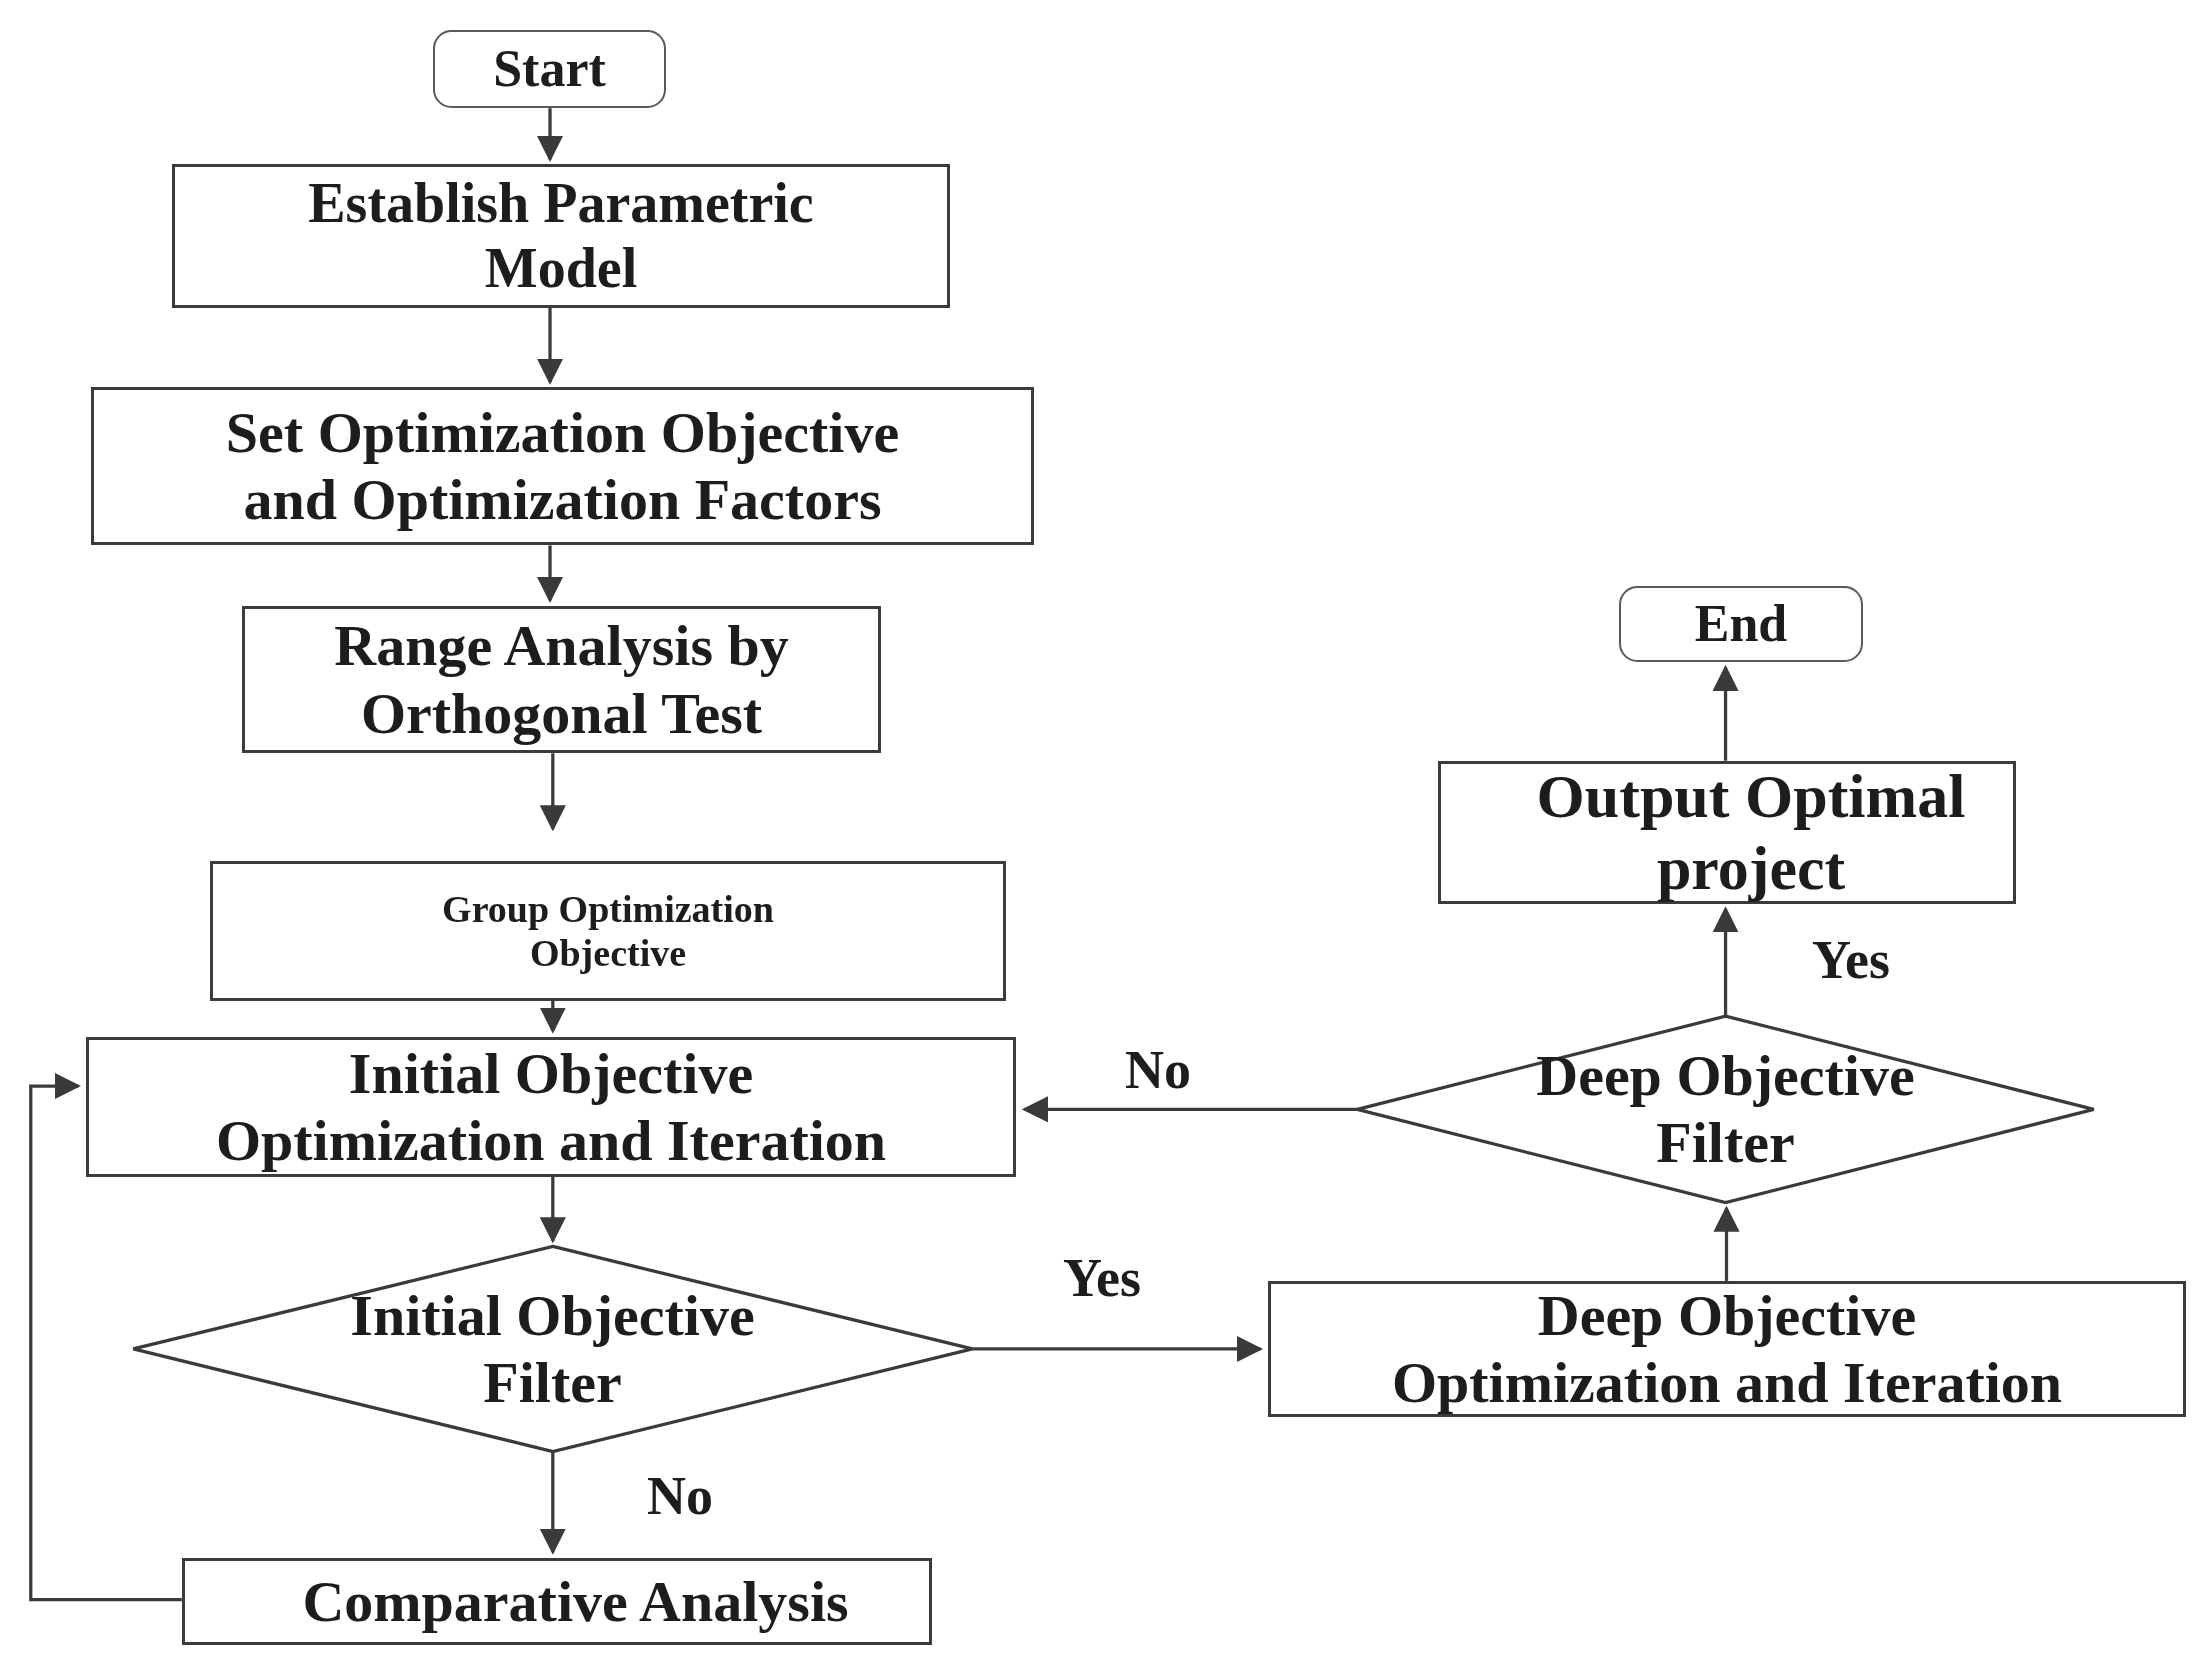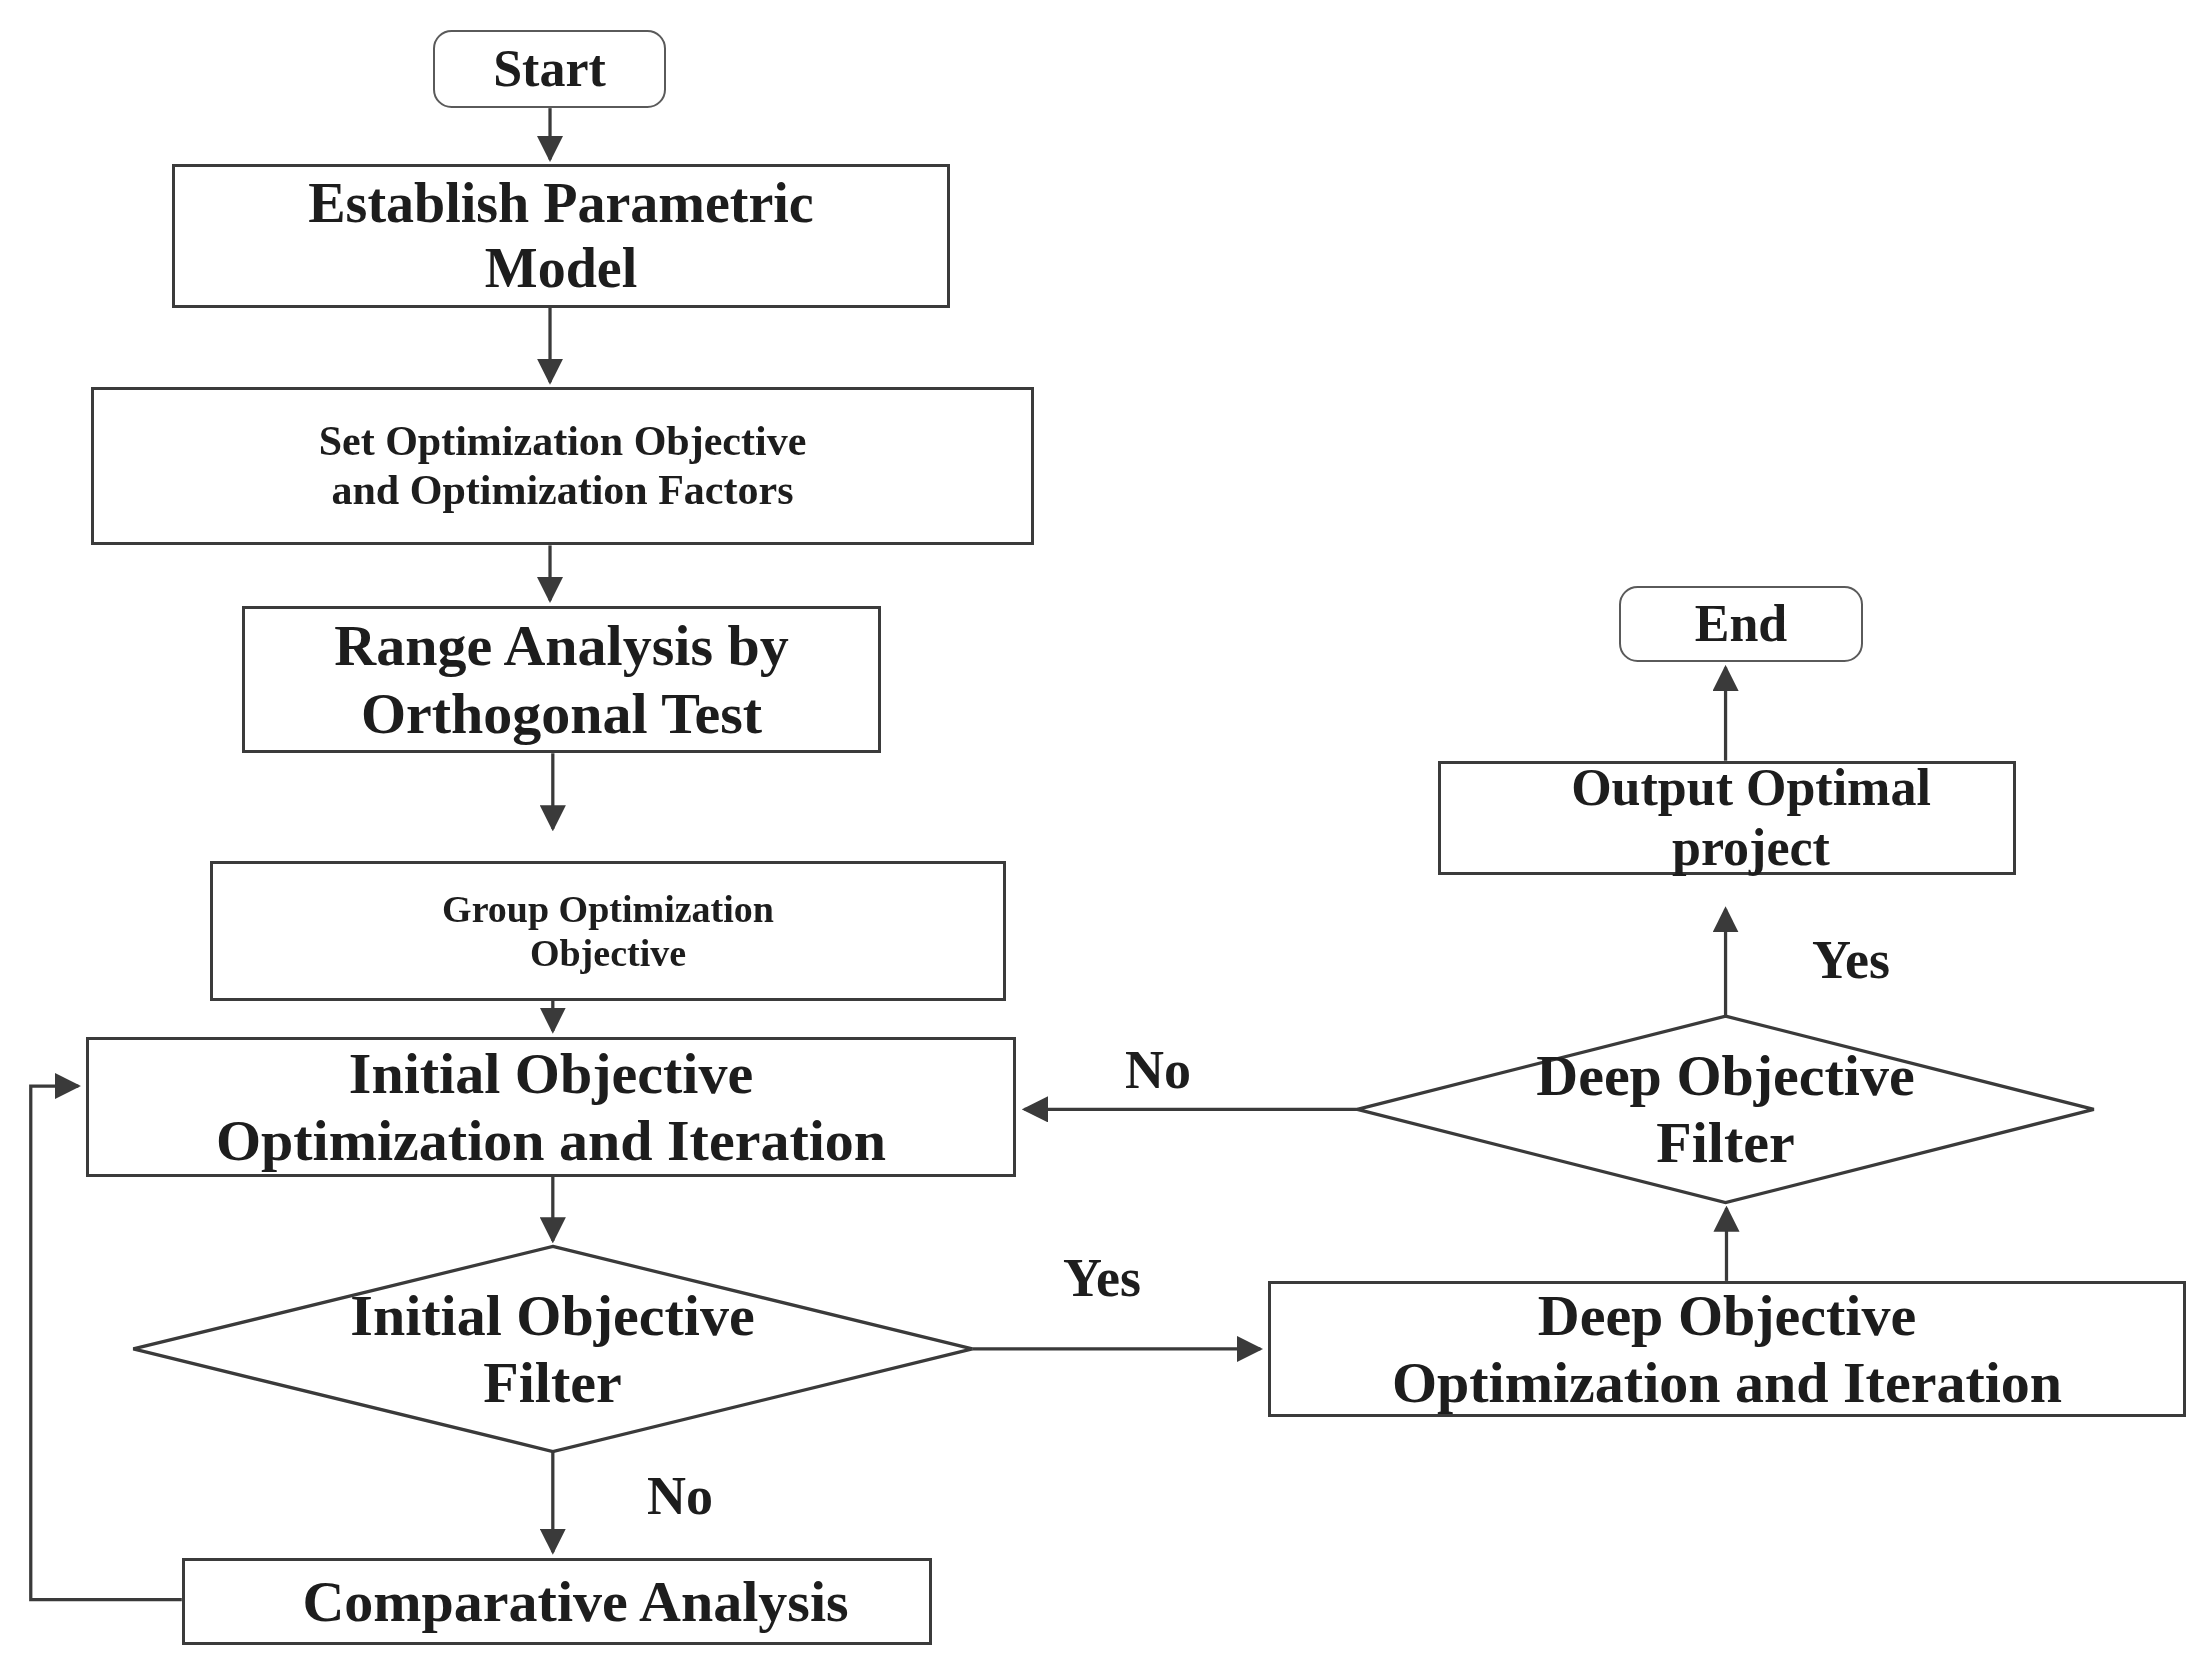--- a/index.html
+++ b/index.html
@@ -105,21 +105,21 @@
 
   <div class="node terminal" style="left:433px; top:30px; width:233px; height:78px; font-size:52px;">
     <span class="line">Start</span>
   </div>
 
   <div class="node" style="left:172px; top:164px; width:778px; height:144px; font-size:56px;">
     <span class="line">Establish Parametric</span>
     <span class="line">Model</span>
   </div>
 
-  <div class="node" style="left:91px; top:387px; width:943px; height:158px; font-size:42px;">
+  <div class="node" style="left:91px; top:387px; width:943px; height:158px; font-size:58px;">
     <span class="line">Set Optimization Objective</span>
     <span class="line">and Optimization Factors</span>
   </div>
 
   <div class="node" style="left:242px; top:606px; width:639px; height:147px; font-size:58px;">
     <span class="line">Range Analysis by</span>
     <span class="line">Orthogonal Test</span>
   </div>
 
   <div class="node" style="left:210px; top:834px; width:796px; height:140px; font-size:38px;margin-top:27px;">
@@ -144,21 +144,21 @@
   <div class="node" style="left:1268px; top:1281px; width:918px; height:136px; font-size:58px;">
     <span class="line">Deep Objective</span>
     <span class="line">Optimization and Iteration</span>
   </div>
 
   <div class="diamond-label" style="left:1446px; top:1039px; width:559px; height:140px; font-size:58px;">
     <span class="line">Deep Objective</span>
     <span class="line">Filter</span>
   </div>
 
-  <div class="node" style="left:1438px; top:761px; width:578px; height:114px; font-size:52px;padding-left:48px;">
+  <div class="node" style="left:1438px; top:761px; width:578px; height:143px; font-size:62px;padding-left:48px;">
     <span class="line">Output Optimal</span>
     <span class="line">project</span>
   </div>
 
   <div class="node terminal" style="left:1603px; top:586px; width:244px; height:76px; font-size:52px;margin-left:16px;">
     <span class="line">End</span>
   </div>
 
   <div class="edge-label" style="left:573px; top:1469px; width:140px; font-size:54px;">No</div>
 

